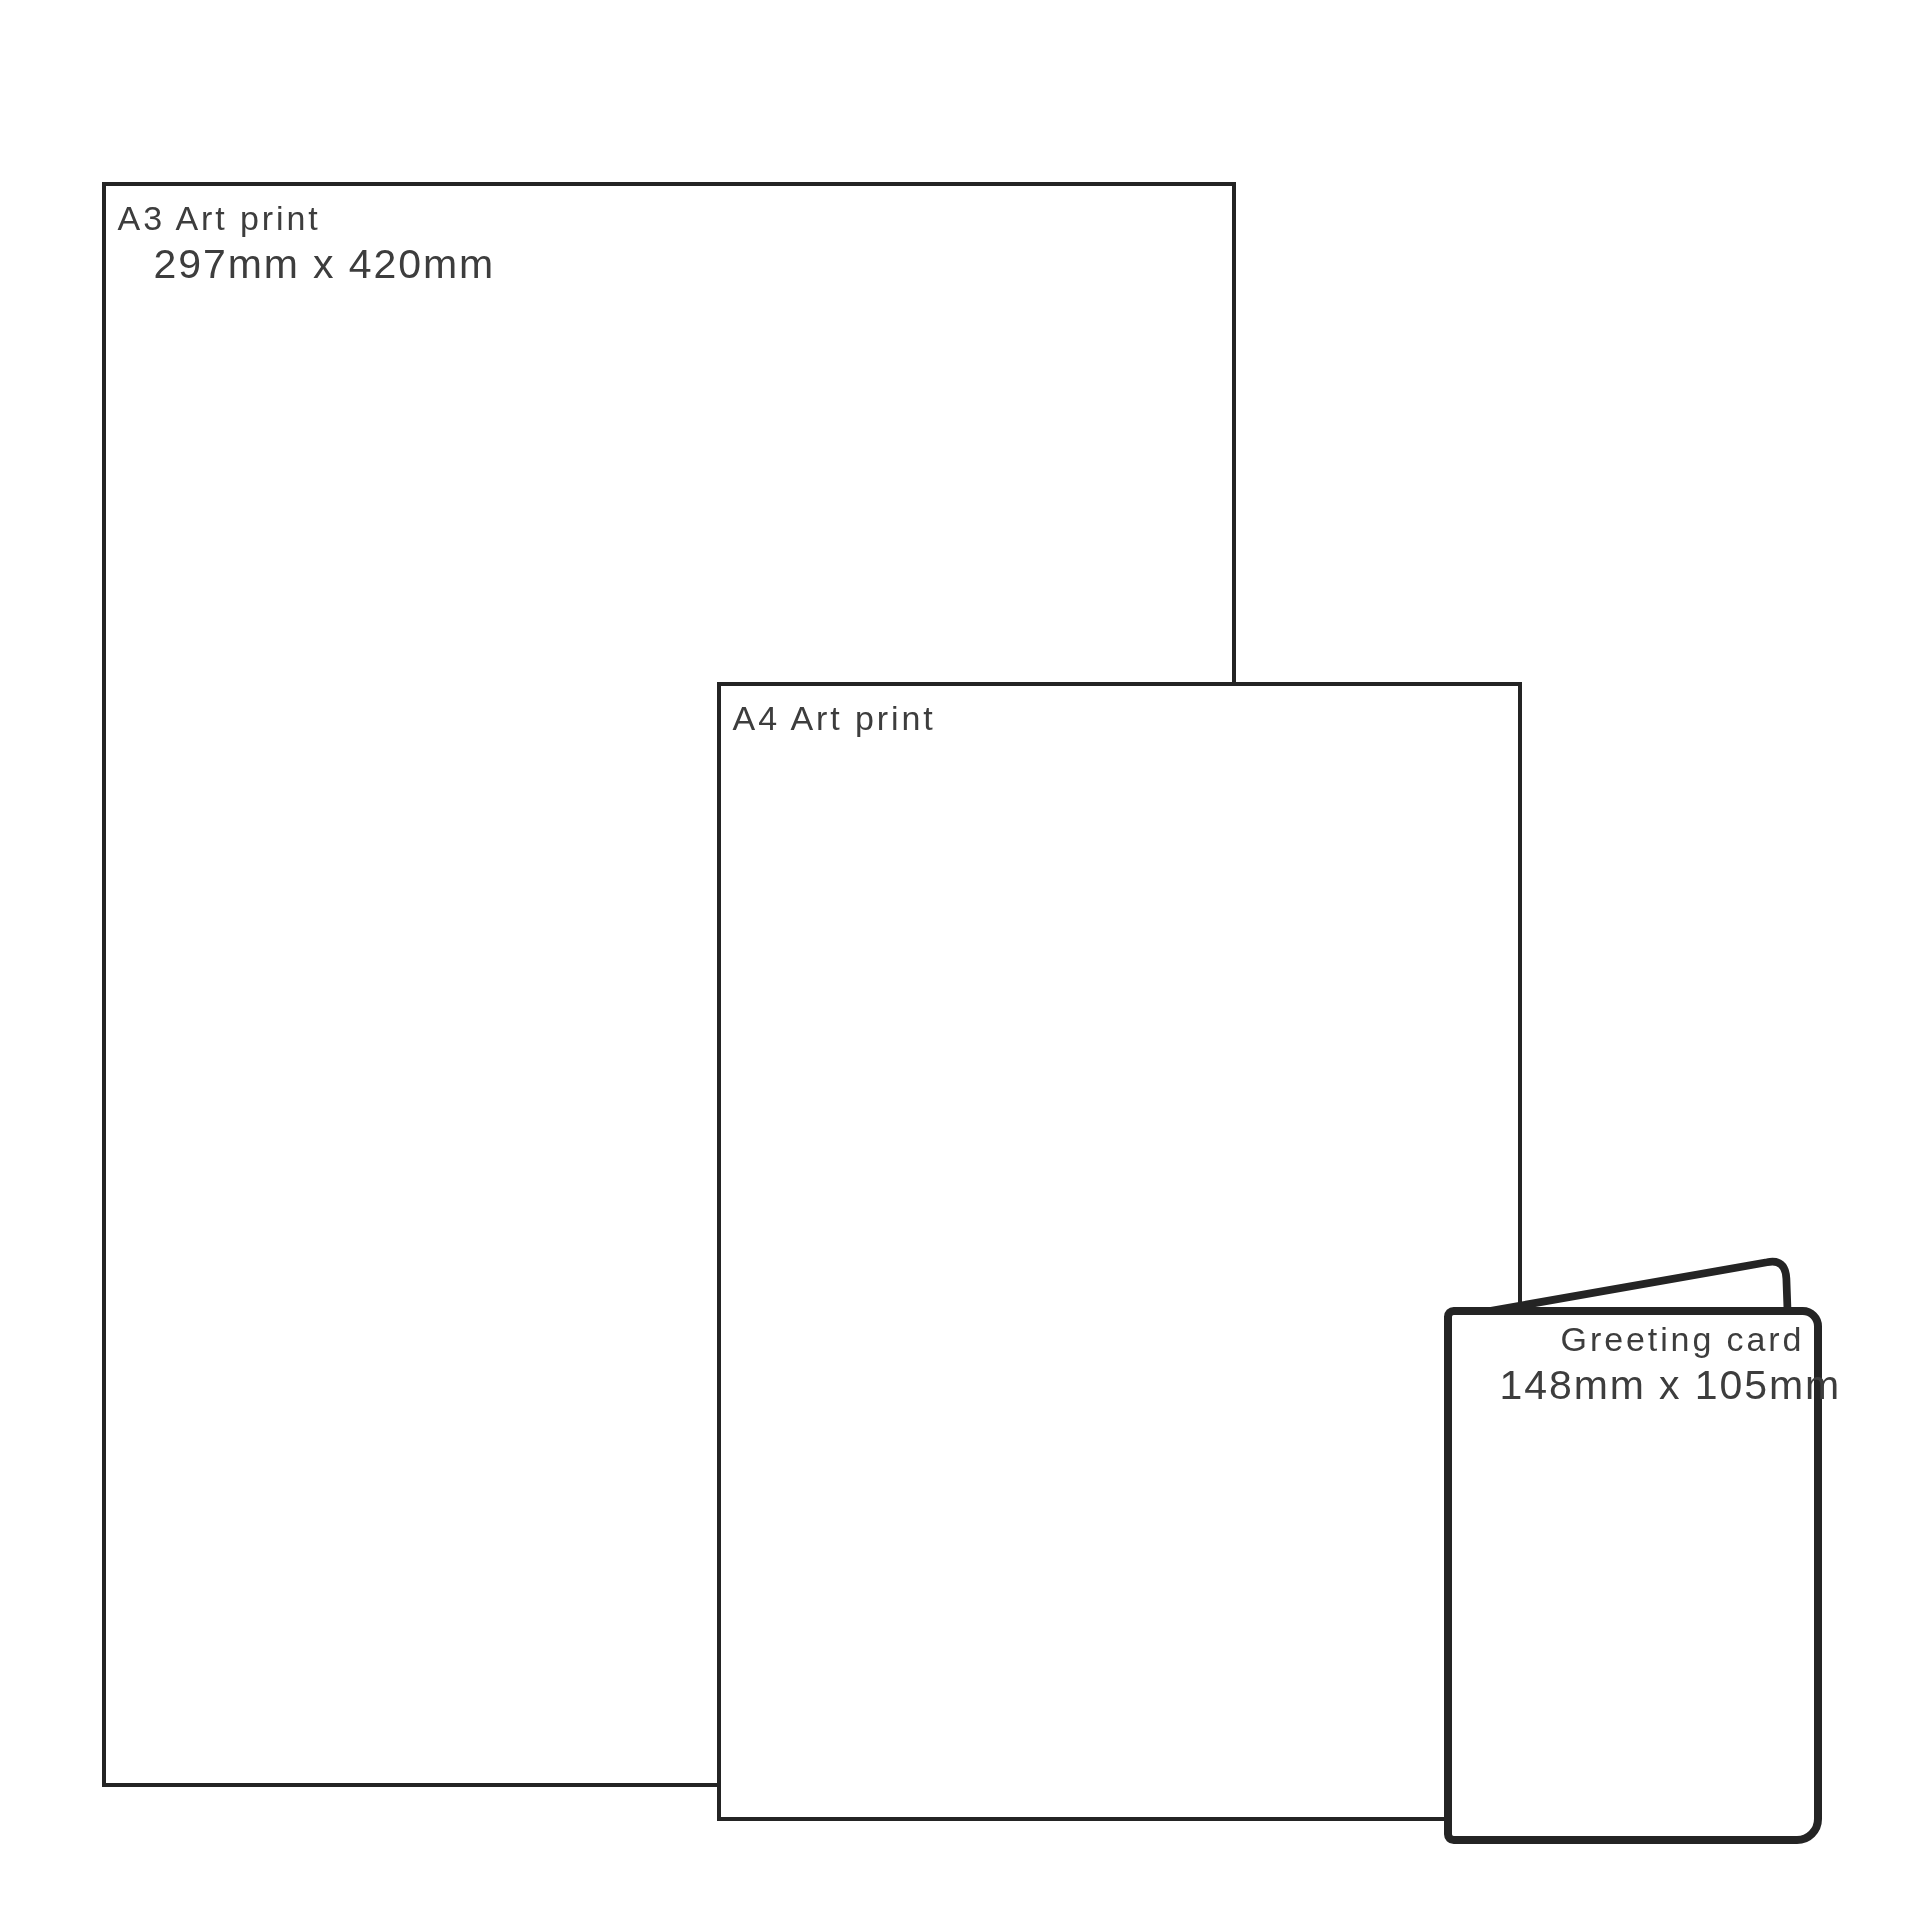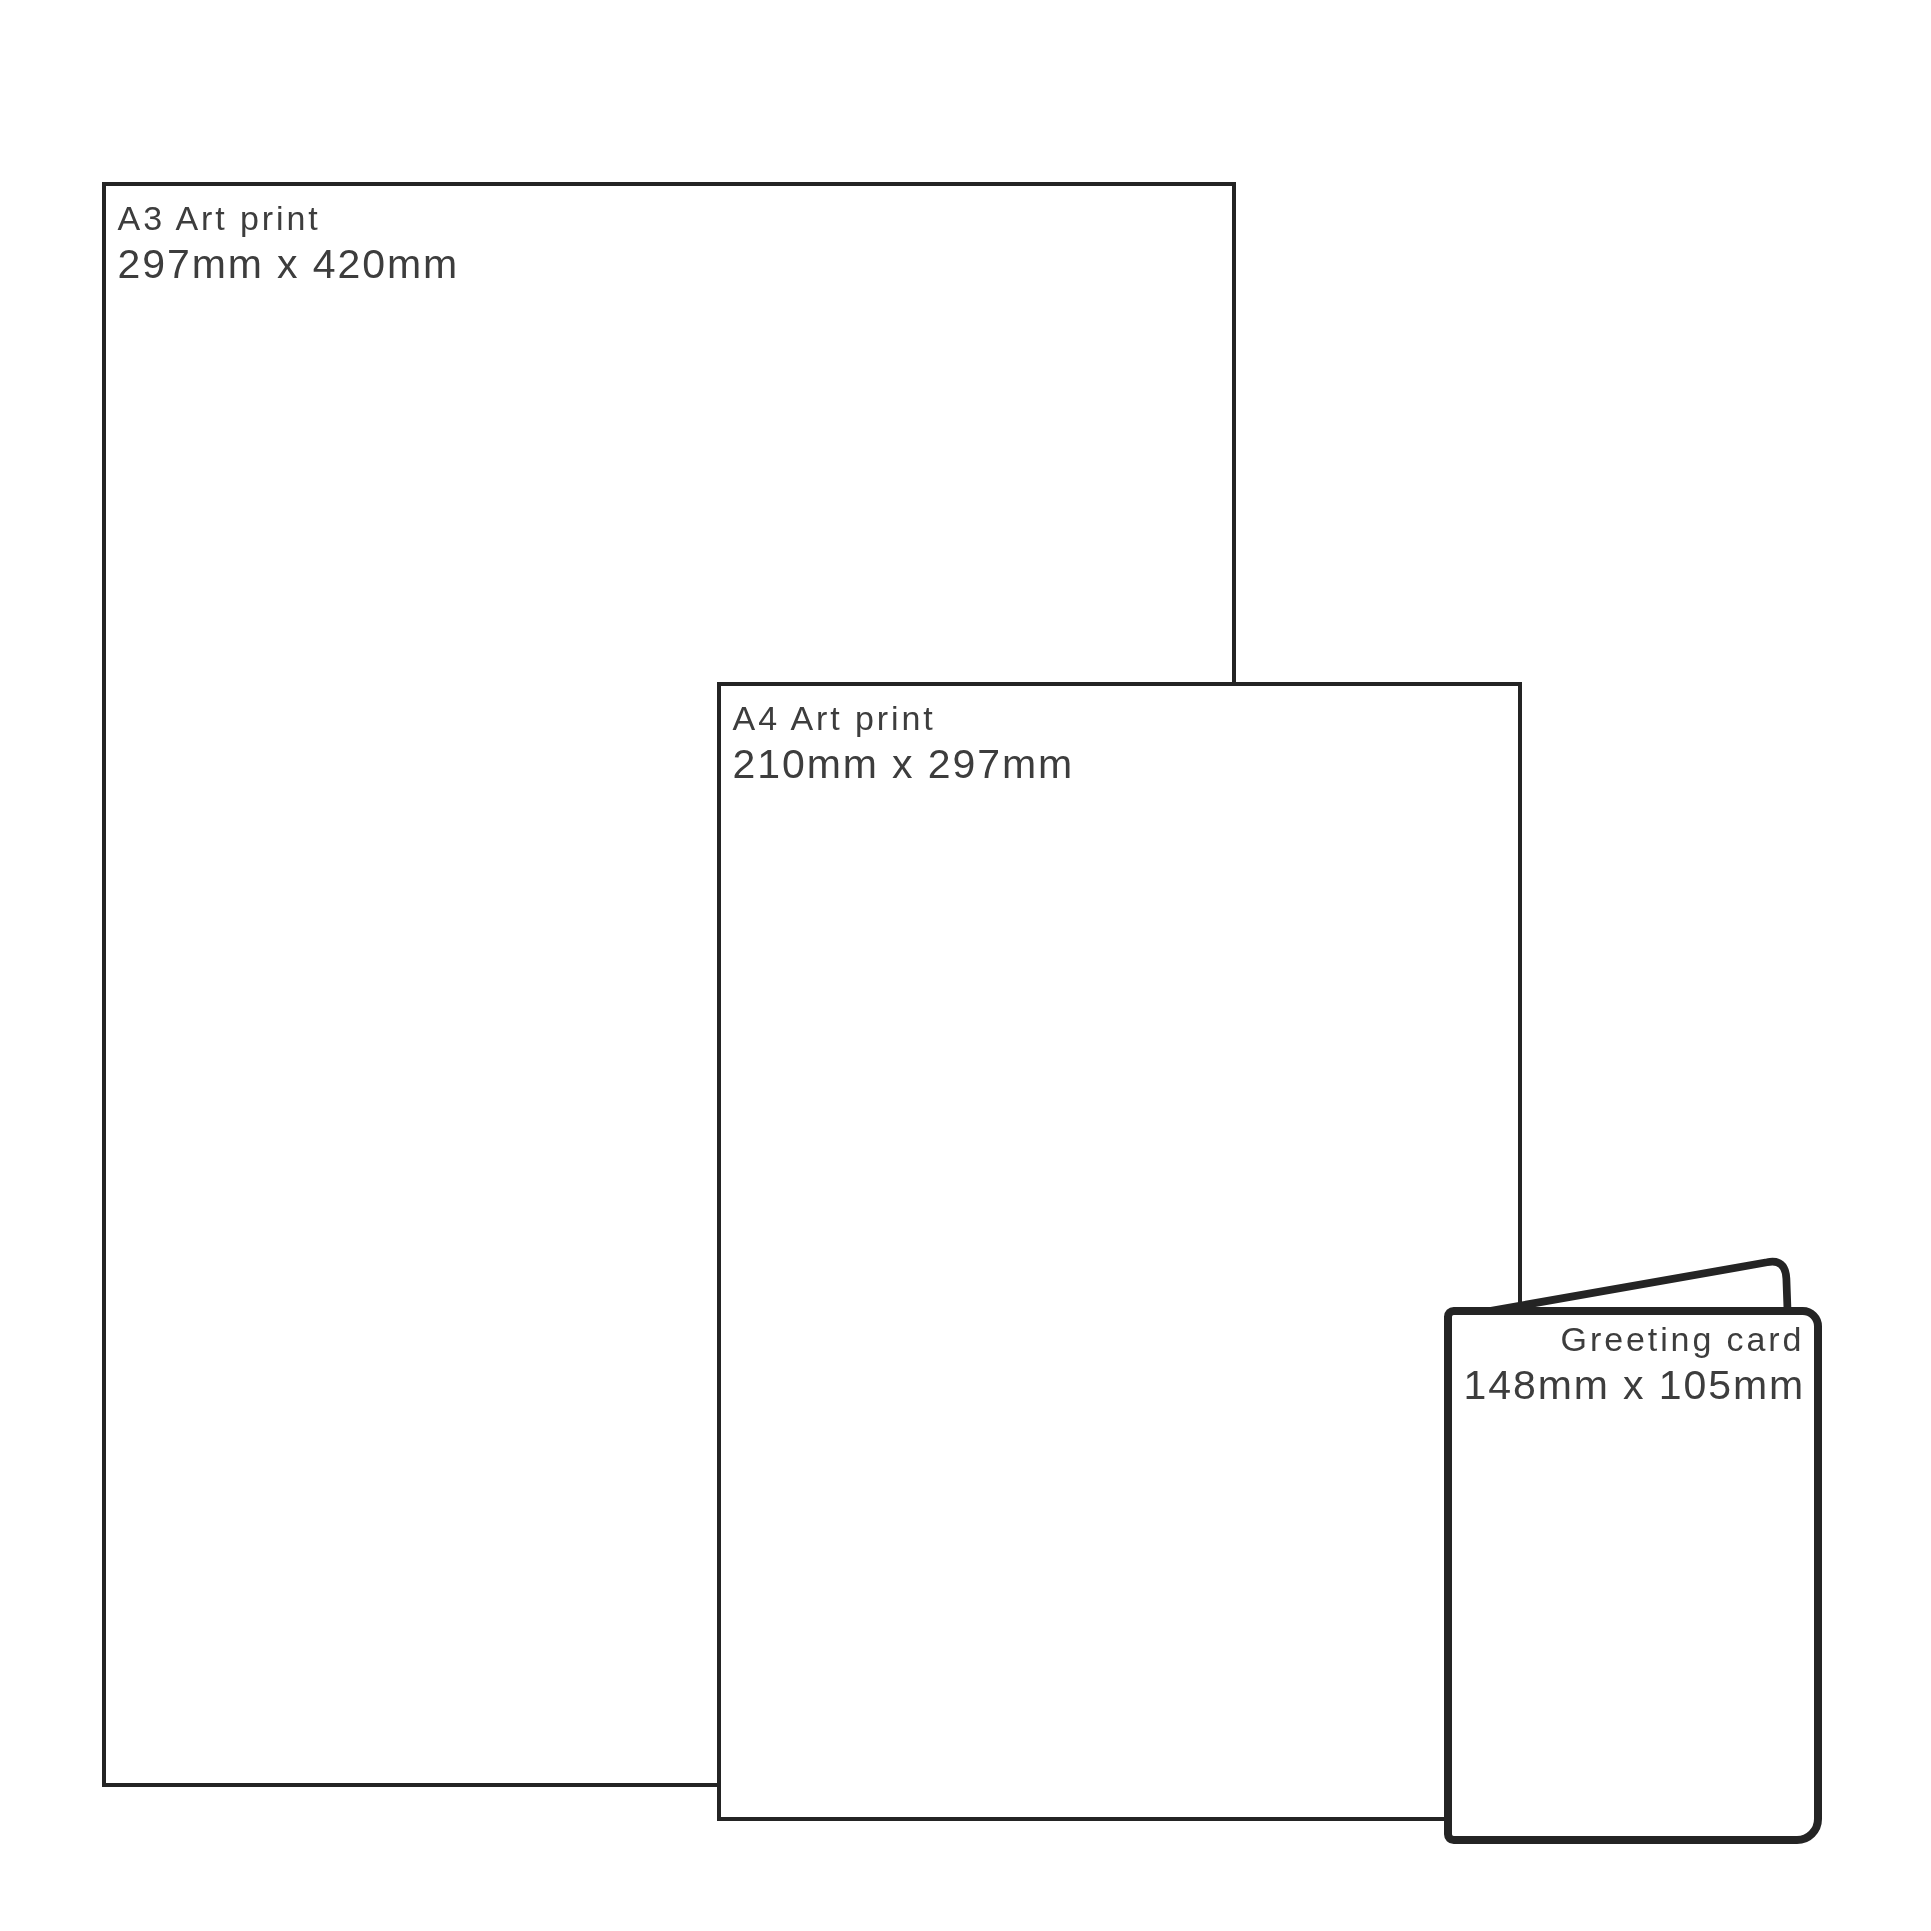--- a/index.html
+++ b/index.html
@@ -69,38 +69,38 @@
     line-height: 48px;
     letter-spacing: 2.9px;
     white-space: nowrap;
   }
   .label .dims {
     font-size: 41px;
     font-weight: 300;
     line-height: 44px;
     letter-spacing: 1.9px;
     white-space: nowrap;
+    margin-left: 36px;
   }
 </style>
 </head>
 <body>
 
 <div class="canvas">
 
   <div class="sheet sheet-a3">
     <div class="label">
       <div class="title">A3 Art print</div>
       <div class="dims">297mm x 420mm</div>
     </div>
   </div>
 
   <div class="sheet sheet-a4">
     <div class="label">
       <div class="title">A4 Art print</div>
-      <div class="dims">210mm x 297mm</div>
     </div>
   </div>
 
   <svg class="flap-svg" viewBox="0 0 470 130" aria-hidden="true">
     <path d="M 50 85 L 380 27 Q 399 23 400 44 L 402 100 L 55 100 Z" fill="#ffffff" stroke="#242424" stroke-width="8" stroke-linejoin="round"></path>
   </svg>
 
   <div class="card-front">
     <div class="label">
       <div class="title">Greeting card</div>

